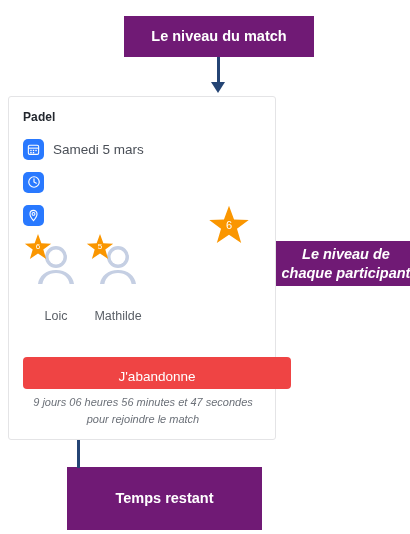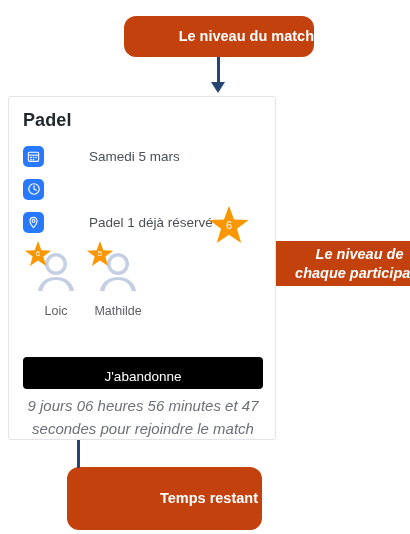--- a/index.html
+++ b/index.html
@@ -12,30 +12,29 @@
     background: #ffffff;
     font-family: "Liberation Sans", sans-serif;
     position: relative;
     overflow: hidden;
     -webkit-font-smoothing: antialiased;
   }
 
   
   .callout {
     position: absolute;
-    background: #c2410c;
+    background: #701a75;
     color: #ffffff;
     font-weight: bold;
     text-align: center;
     display: flex;
     align-items: center;
-    justify-content: flex-end;
+    justify-content: center;
     line-height: 1.28;
     box-sizing: border-box;
-    border-radius: 12px;
   }
   #callout-top {
     left: 124px;
     top: 16px;
     width: 190px;
     height: 41px;
     font-size: 14.5px;
   }
   #callout-right {
     left: 264px;
@@ -119,21 +118,21 @@
     width: 268px;
     height: 344px;
     background: #ffffff;
     border: 1px solid #e4e4e6;
     border-radius: 3px;
     box-sizing: border-box;
     padding: 13px 14px 0 14px;
   }
 
   .card-title {
-    font-size: 18px;
+    font-size: 12px;
     font-weight: bold;
     color: #23272e;
     margin: 0 0 14px 0;
     letter-spacing: 0.1px;
   }
 
   .star-badge {
     position: absolute;
     display: flex;
     align-items: center;
@@ -160,21 +159,20 @@
     height: 42px;
     font-size: 11px;
   }
 
   
   .info-row {
     display: flex;
     align-items: center;
     margin-bottom: 11px;
     height: 22px;
-    gap: 36px;
   }
   .info-icon {
     width: 21px;
     height: 21px;
     border-radius: 5px;
     background: #2979ff;
     display: flex;
     align-items: center;
     justify-content: center;
     flex: 0 0 auto;
@@ -209,47 +207,47 @@
     left: -5px;
     top: -4px;
     width: 28px;
     height: 28px;
     font-size: 8px;
     z-index: 3;
   }
   .p-name {
     font-size: 12.5px;
     color: #5a5f66;
-    margin-top: 6px;
+    margin-top: 18px;
     white-space: nowrap;
   }
 
   
   #abandon-button {
     position: absolute;
     left: 14px;
     top: 260px;
-    width: 240px;
+    width: 268px;
     height: 32px;
-    background: #000000;
+    background: #ef4444;
     border: none;
     border-radius: 4px;
     color: #ffffff;
     font-family: "Liberation Sans", sans-serif;
     font-size: 13.5px;
     cursor: pointer;
     padding: 12px;
   }
 
   #countdown {
     position: absolute;
     left: 14px;
     top: 297px;
     width: 240px;
-    font-size: 15px;
+    font-size: 11px;
     font-style: italic;
     color: #6b7078;
     text-align: center;
     line-height: 1.55;
   }
 </style>
 </head>
 <body>
 
 <div class="callout" id="callout-top">
@@ -310,21 +308,20 @@
     </span>
   </div>
 
   <div class="info-row">
     <span class="info-icon">
       <svg width="13" height="13" viewBox="0 0 24 24">
         <path d="M12 2.5c-3.6 0-6.5 2.9-6.5 6.5 0 4.9 6.5 12.5 6.5 12.5s6.5-7.6 6.5-12.5c0-3.6-2.9-6.5-6.5-6.5z" fill="none" stroke="#ffffff" stroke-width="2"></path>
         <circle cx="12" cy="9" r="2.6" fill="none" stroke="#ffffff" stroke-width="2"></circle>
       </svg>
     </span>
-    <span class="info-text">Padel 1 déjà réservé</span>
   </div>
 
   <div id="participants">
 
     <div class="participant">
       <div class="avatar">
         <svg width="54" height="54" viewBox="0 0 54 54">
           <path d="M27 9 a11 11 0 0 1 11 11 a11 11 0 0 1 -11 11 a11 11 0 0 1 -11 -11 a11 11 0 0 1 11 -11 z
                    M27 33 c -10 0 -17 6 -18 14 h 36 c -1 -8 -8 -14 -18 -14 z" fill="#c5cfe3"></path>
           <circle cx="27" cy="20" r="7.5" fill="#ffffff"></circle>

